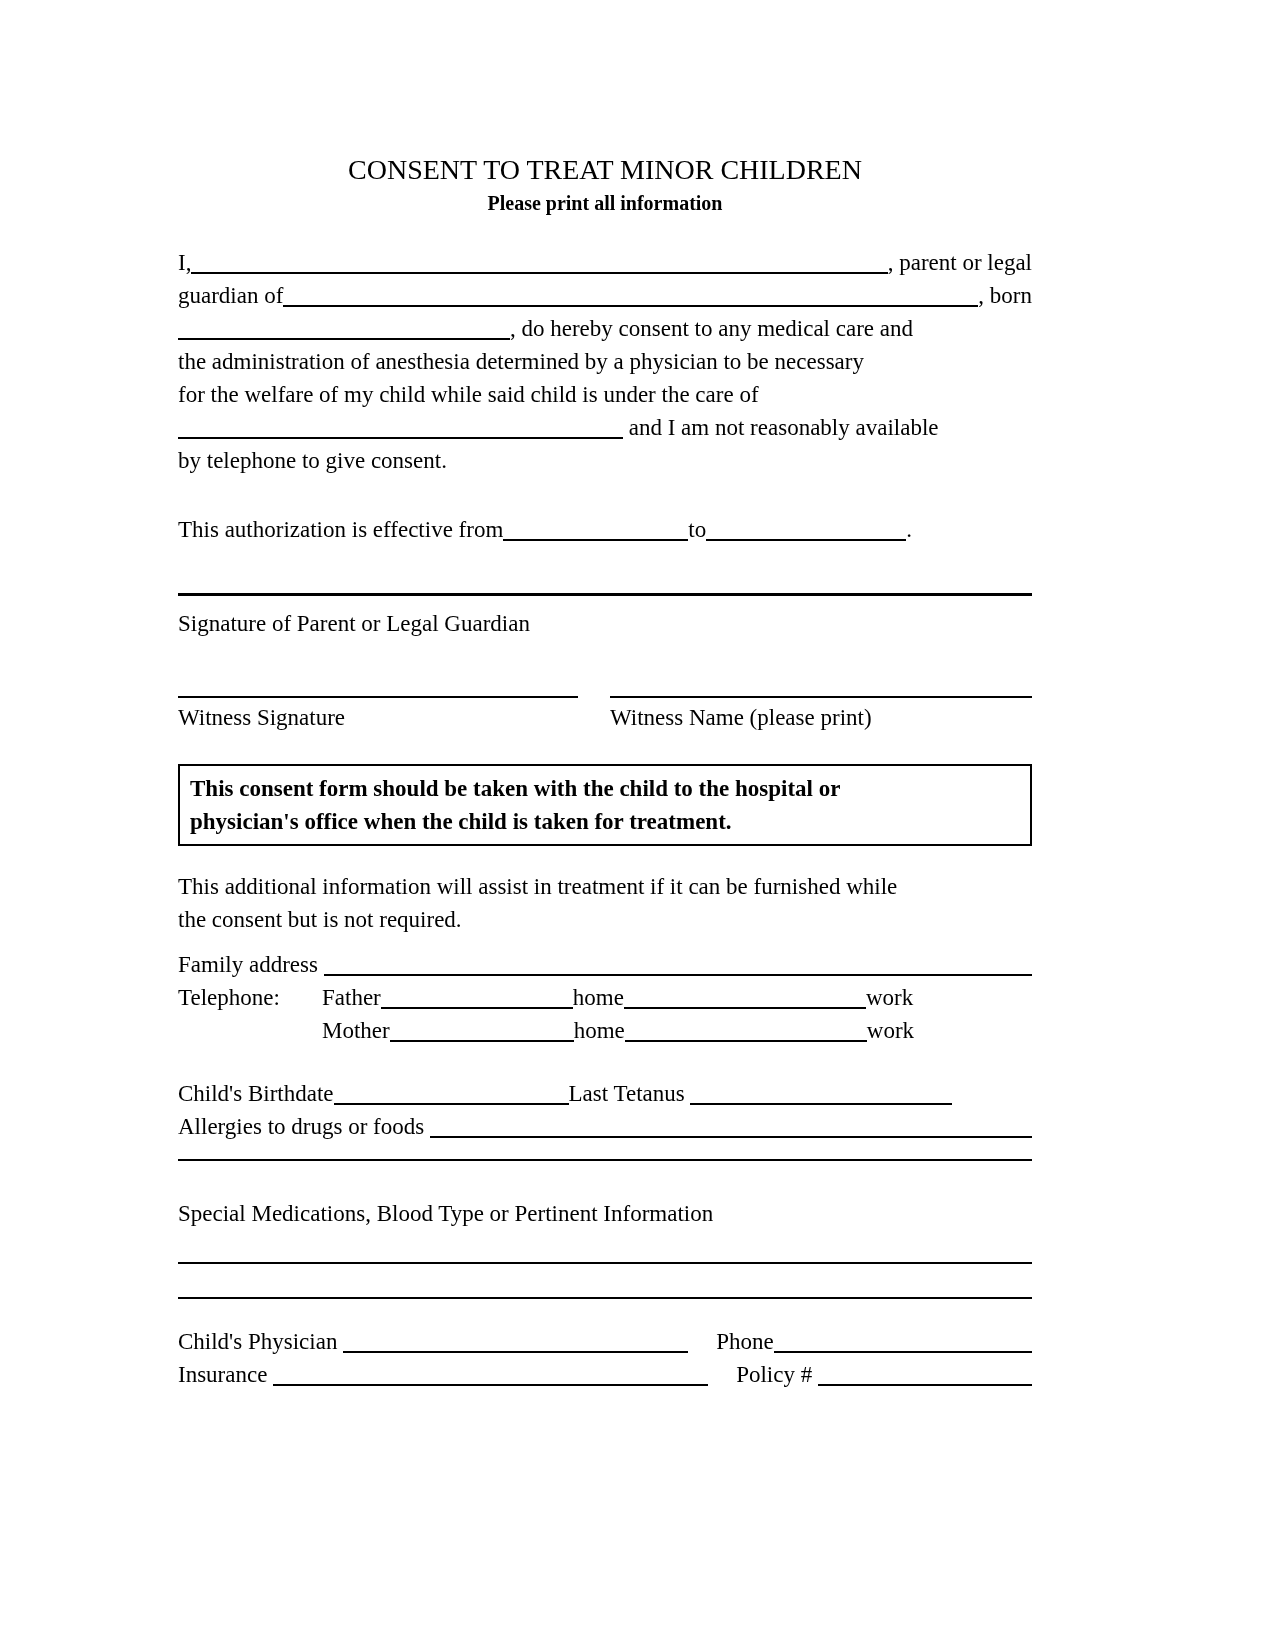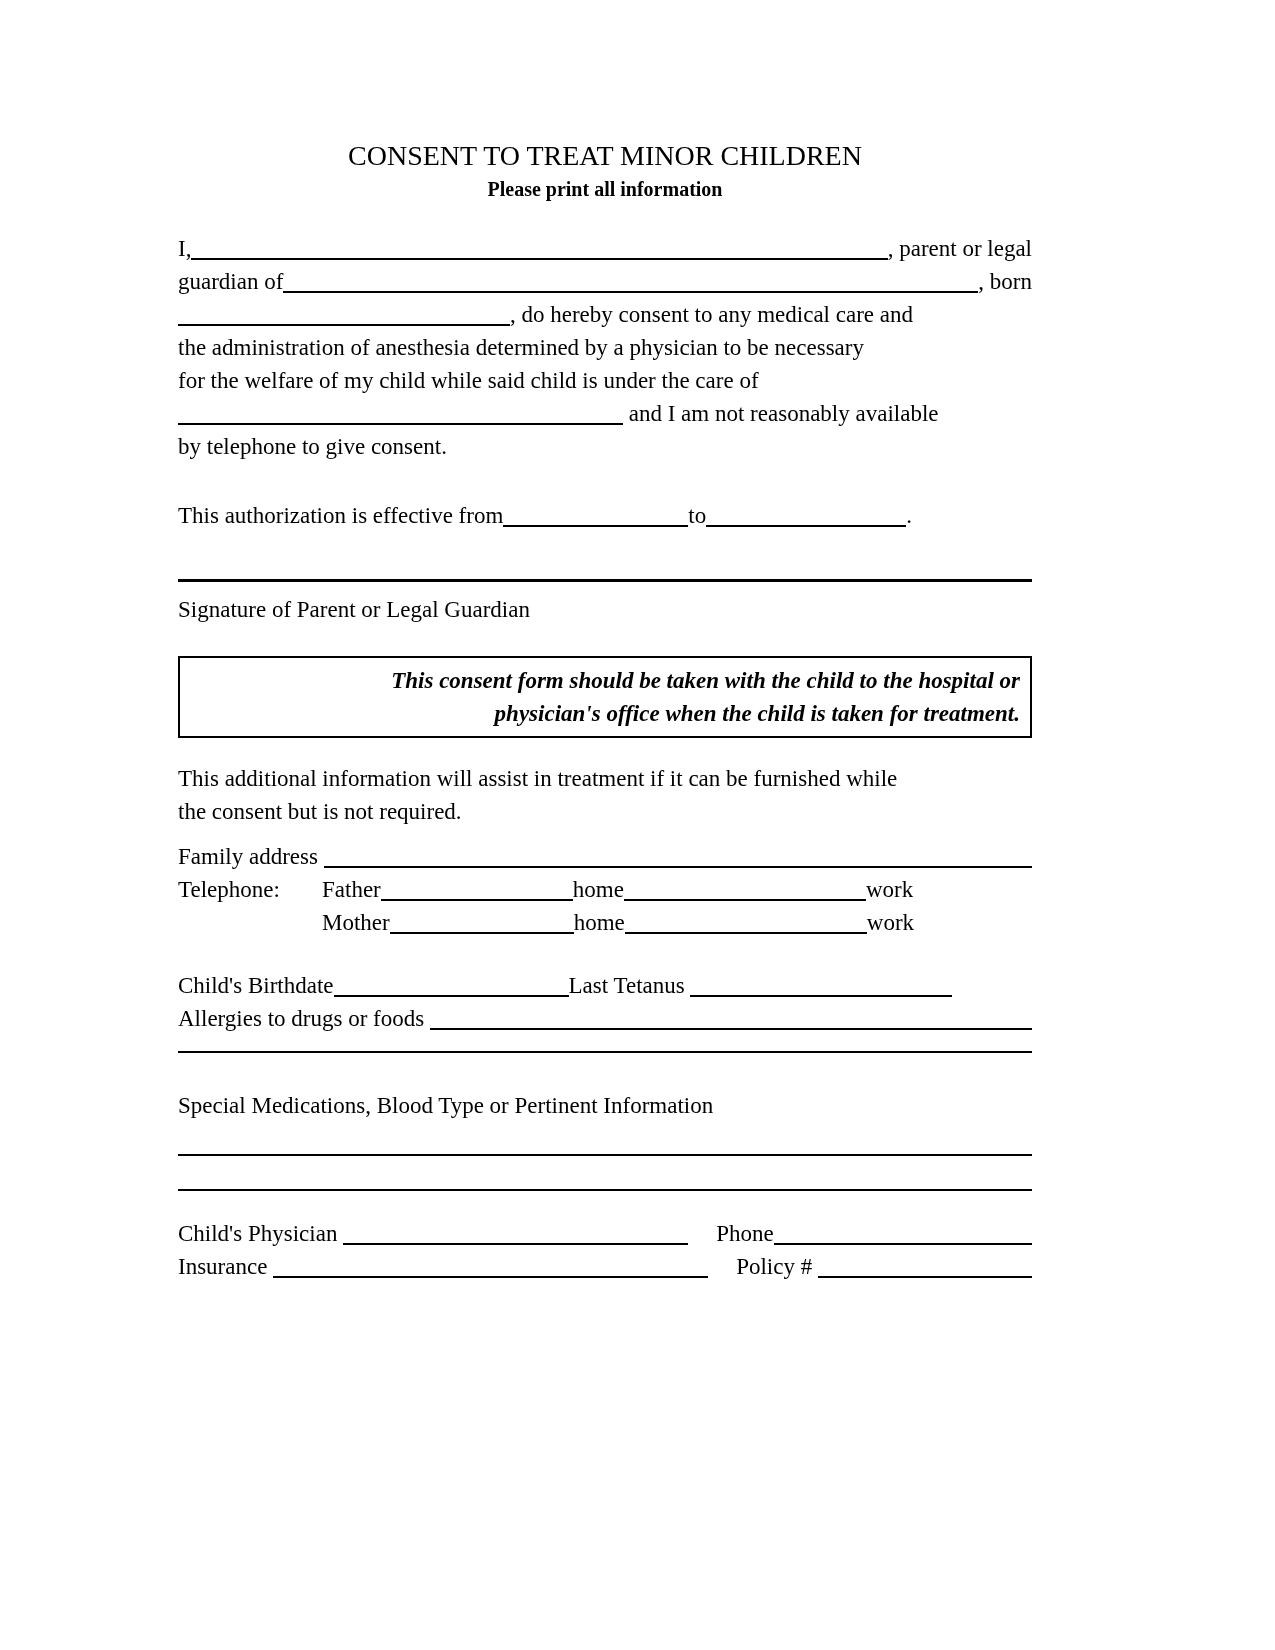--- a/index.html
+++ b/index.html
@@ -8,39 +8,38 @@
     width: 1275px;
     height: 1650px;
     background: #ffffff;
     color: #000000;
     font-family: "Liberation Serif", "DejaVu Serif", serif;
     overflow: hidden;
   }
   .content {
     position: absolute;
     left: 178px;
-    top: 138px;
+    top: 152px;
     width: 854px;
     font-size: 23px;
     line-height: 33px;
   }
   .center { text-align: center; }
   .title { font-size: 28px; line-height: 36px; }
   .subtitle { font-size: 20px; line-height: 30px; font-weight: bold; }
   .row { display: flex; }
   .t { white-space: pre; }
   .blank { border-bottom: 2px solid #000; margin-bottom: 5px; }
   .fill { flex: 1 1 auto; }
   .rule { border-bottom: 2px solid #000; }
   .notice {
     border: 2px solid #000;
     padding: 6px 10px;
-    text-align: right;
+    text-align: left;
     font-weight: bold;
-    font-style: italic;
   }
   .sigline3 { border-top: 3px solid #000; }
   .sigline2 { border-top: 2px solid #000; }
 </style>
 </head>
 <body>
 
 <div class="page">
   <div class="content">
 
@@ -77,20 +76,30 @@
       <span class="t">to</span>
       <span class="blank" style="flex:0 0 200px"></span>
       <span class="t">.</span>
     </div>
 
     <div style="margin-top:47px">
       <div class="sigline3"></div>
       <div class="t" style="padding-top:11px">Signature of Parent or Legal Guardian</div>
     </div>
 
+    <div class="row" style="margin-top:56px">
+      <div style="flex:0 0 400px">
+        <div class="sigline2"></div>
+        <div class="t" style="padding-top:3px">Witness Signature</div>
+      </div>
+      <div style="flex:1 1 auto; margin-left:32px">
+        <div class="sigline2"></div>
+        <div class="t" style="padding-top:3px">Witness Name (please print)</div>
+      </div>
+    </div>
 
     <div class="notice" style="margin-top:30px">
       <div>This consent form should be taken with the child to the hospital or</div>
       <div>physician's office when the child is taken for treatment.</div>
     </div>
 
     <div style="margin-top:24px">
       <div class="t">This additional information will assist in treatment if it can be furnished while</div>
       <div class="t">the consent but is not required.</div>
     </div>

